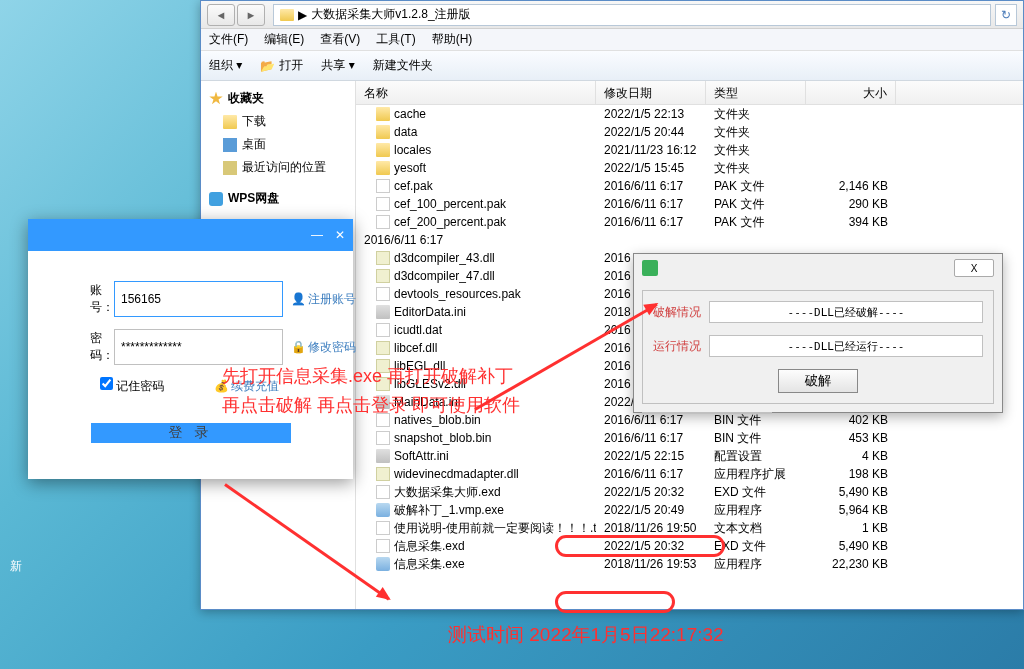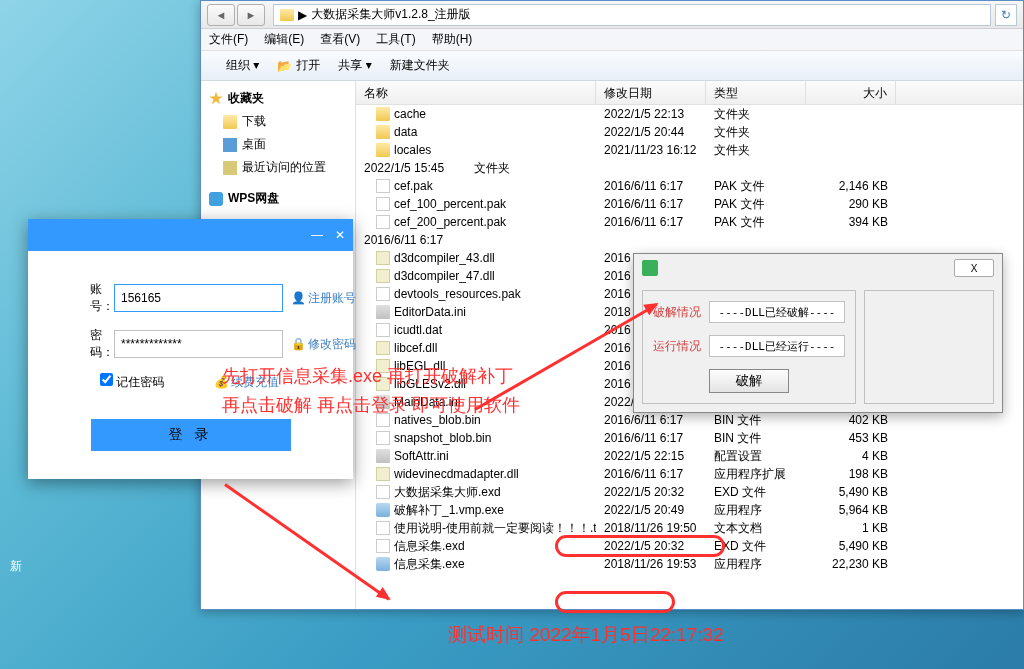--- a/index.html
+++ b/index.html
@@ -9,21 +9,21 @@
 .title-bar { height: 28px; background: linear-gradient(#f7f7f7, #e8e8e8); display: flex; align-items: center; padding: 0 6px; border-bottom: 1px solid #d0d0d0; }
 .nav-btns { display: flex; gap: 2px; margin-right: 8px; }
 .nav-btn { width: 28px; height: 22px; border: 1px solid #b0b0b0; border-radius: 3px; background: linear-gradient(#fbfbfb, #e8e8e8); display: flex; align-items: center; justify-content: center; font-size: 11px; color: #666; }
 .address { flex: 1; height: 22px; border: 1px solid #b8c8d8; background: #fff; display: flex; align-items: center; padding: 0 6px; gap: 4px; }
 .folder-icon { width: 14px; height: 12px; background: linear-gradient(#ffe9a8, #f0c950); border-radius: 1px; display: inline-block; }
 .refresh-btn { width: 22px; height: 22px; border: 1px solid #b8c8d8; background: #fff; margin-left: 4px; display: flex; align-items: center; justify-content: center; color: #4a7bb8; }
 
 .menu-bar { height: 22px; background: #f4f6fa; display: flex; align-items: center; padding: 0 8px; gap: 16px; border-bottom: 1px solid #e0e0e0; }
 .menu-item { cursor: default; }
 
-.toolbar { height: 30px; background: linear-gradient(#fafcff, #e8eff7); display: flex; align-items: center; padding: 0 25px; gap: 18px; border-bottom: 1px solid #d0d8e0; }
+.toolbar { height: 30px; background: linear-gradient(#fafcff, #e8eff7); display: flex; align-items: center; padding: 0 8px; gap: 18px; border-bottom: 1px solid #d0d8e0; }
 .tb-item { display: flex; align-items: center; gap: 4px; cursor: default; }
 
 .explorer-body { display: flex; height: calc(100% - 80px); }
 .sidebar { width: 155px; background: #fff; border-right: 1px solid #e0e0e0; padding: 6px 0; }
 .side-group { margin-bottom: 8px; }
 .side-header { display: flex; align-items: center; gap: 5px; padding: 3px 8px; font-weight: bold; }
 .star-icon { width: 14px; height: 14px; background: #f0b840; clip-path: polygon(50% 0, 61% 35%, 98% 35%, 68% 57%, 79% 91%, 50% 70%, 21% 91%, 32% 57%, 2% 35%, 39% 35%); display: inline-block; }
 .side-item { display: flex; align-items: center; gap: 5px; padding: 3px 8px 3px 22px; }
 
 .file-panel { flex: 1; background: #fff; overflow: auto; }
@@ -43,31 +43,31 @@
 .ico-file { background: #fff; border: 1px solid #ccc; }
 .ico-exe { background: linear-gradient(#b8d8f0, #7ab0e0); border-radius: 2px; }
 .ico-dll { background: #f0f0d0; border: 1px solid #d0d0a0; }
 .ico-ini { background: linear-gradient(#e0e0e0, #c0c0c0); border-radius: 1px; }
 
 .login-window { position: absolute; left: 28px; top: 219px; width: 325px; height: 260px; background: #fff; box-shadow: 0 4px 16px rgba(0,0,0,0.4); }
 .login-title { height: 32px; background: #3399ff; display: flex; justify-content: flex-end; align-items: center; padding: 0 8px; gap: 12px; color: #fff; }
 .login-body { padding: 30px 30px 20px 30px; }
 .login-row { display: flex; align-items: center; margin-bottom: 12px; margin-left: 32px; }
 .login-label { width: 40px; }
-.login-input { flex: 1; height: 28px; border: 1px solid #3399ff; padding: 0 6px; font-size: 12px; }
+.login-input { flex: 1; height: 36px; border: 1px solid #3399ff; padding: 0 6px; font-size: 12px; }
 .login-input.pwd { border-color: #c0c0c0; }
 .login-link { color: #4080c0; margin-left: 8px; white-space: nowrap; display: flex; align-items: center; gap: 2px; }
 .login-opts { display: flex; justify-content: space-between; padding: 0 44px 0 42px; margin-bottom: 28px; }
-.login-btn { display: block; margin: 0 auto; width: 200px; height: 32px; background: #3399ff; color: #000000; border: none; font-size: 14px; letter-spacing: 4px; }
+.login-btn { display: block; margin: 0 auto; width: 200px; height: 20px; background: #3399ff; color: #404040; border: none; font-size: 14px; letter-spacing: 4px; }
 
 .crack-window { position: absolute; left: 633px; top: 253px; width: 370px; height: 160px; background: #f0f0f0; border: 1px solid #888; box-shadow: 0 4px 12px rgba(0,0,0,0.3); }
 .crack-title { height: 28px; display: flex; align-items: center; padding: 0 8px; }
 .crack-title .sp { flex: 1; }
 .crack-close { width: 40px; height: 18px; border: 1px solid #aaa; border-radius: 2px; display: flex; align-items: center; justify-content: center; background: #fff; font-size: 10px; }
-.crack-body { display: flex; padding: 8px; gap: 8px; }
+.crack-body { display: flex; padding: 8px; gap: 8px; flex-direction: column; }
 .crack-left { flex: 1; border: 1px solid #c0c0c0; padding: 10px; }
 .crack-row { display: flex; align-items: center; margin-bottom: 12px; gap: 8px; }
 .crack-label { color: #d04040; }
 .crack-status { flex: 1; height: 22px; border: 1px solid #c0c0c0; background: #fff; display: flex; align-items: center; justify-content: center; font-family: monospace; font-size: 11px; }
 .crack-btn { width: 80px; height: 24px; border: 1px solid #888; background: linear-gradient(#fdfdfd, #e4e4e4); margin: 0 auto; display: block; }
 .crack-right { width: 130px; border: 1px solid #c0c0c0; }
 .green-icon { width: 16px; height: 16px; background: #3ab05a; border-radius: 2px; display: inline-block; }
 
 .annotation { position: absolute; color: #ff3030; font-size: 18px; font-weight: 500; pointer-events: none; line-height: 1.6; }
 .red-circle { position: absolute; border: 3px solid #ff3030; border-radius: 50%; pointer-events: none; }
@@ -165,20 +165,24 @@
           <div class="file-row">
             <div class="col col-name">
               <span class="file-ico ico-folder"></span>
               <span>locales</span>
             </div>
             <div class="col col-date">2021/11/23 16:12</div>
             <div class="col col-type">文件夹</div>
             <div class="col col-size"></div>
           </div>
           <div class="file-row">
+            <div class="col col-name">
+              <span class="file-ico ico-folder"></span>
+              <span>yesoft</span>
+            </div>
             <div class="col col-date">2022/1/5 15:45</div>
             <div class="col col-type">文件夹</div>
             <div class="col col-size"></div>
           </div>
           <div class="file-row">
             <div class="col col-name">
               <span class="file-ico ico-file"></span>
               <span>cef.pak</span>
             </div>
             <div class="col col-date">2016/6/11 6:17</div>

